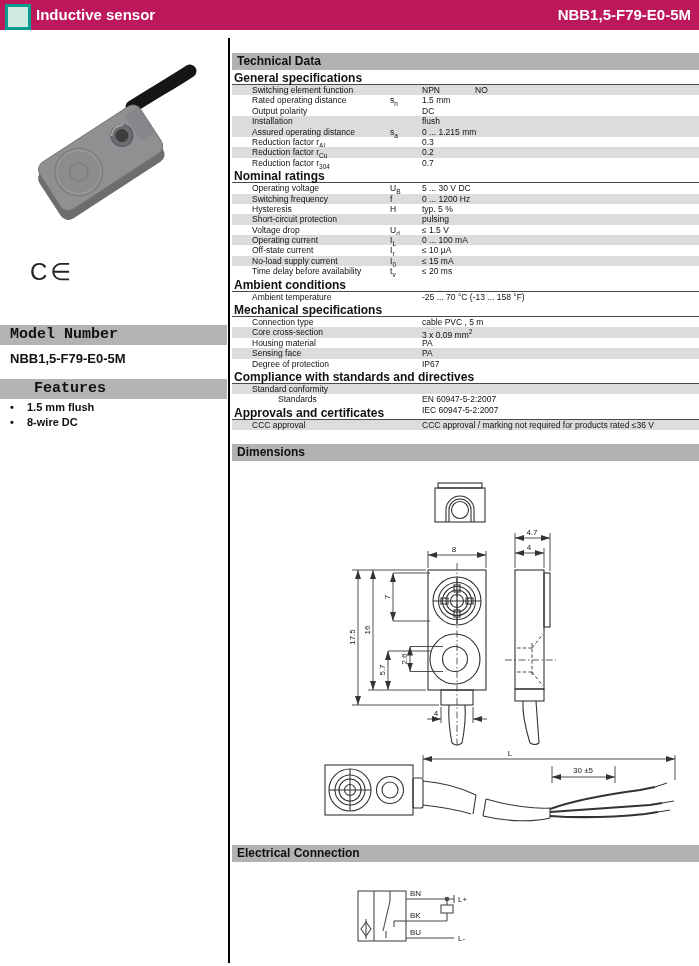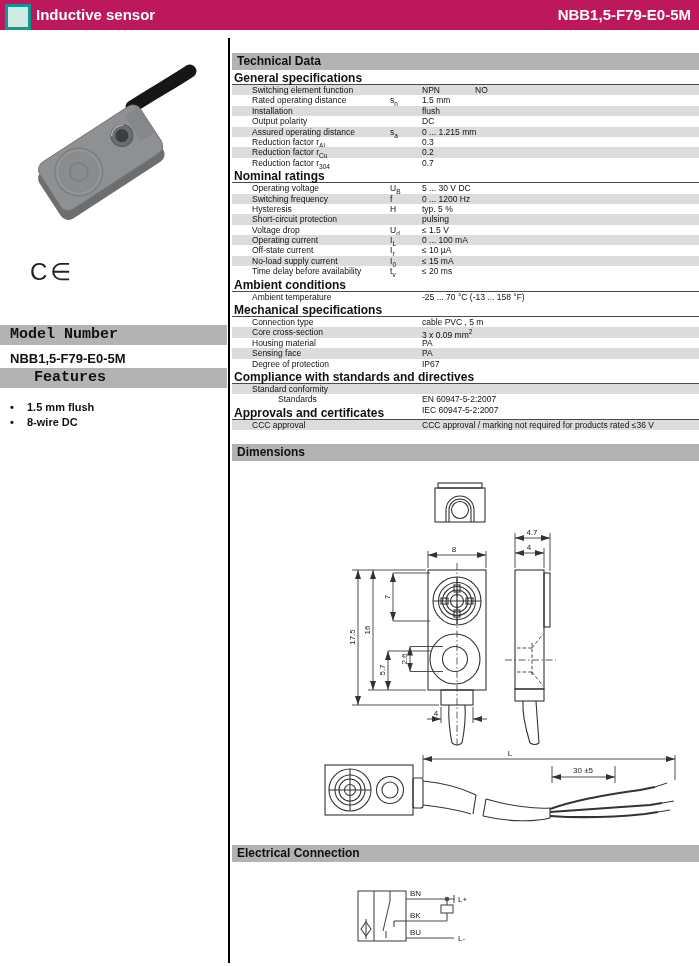--- a/index.html
+++ b/index.html
@@ -9,21 +9,21 @@
   .hdr{position:absolute;left:0;top:0;width:699px;height:30px;background:#be185d;}
   .brandbox{position:absolute;left:5px;top:4px;width:20px;height:20px;background:#cfe9e3;border:3px solid #0a9b90;}
   .hdr-title{position:absolute;left:36px;top:6px;font-size:15px;font-weight:bold;color:#fff;}
   .hdr-model{position:absolute;right:8px;top:6px;font-size:15px;font-weight:bold;color:#fff;}
   
   .vdiv{position:absolute;left:228px;top:38px;width:2px;height:925px;background:#000;}
   
   .ce{position:absolute;left:30px;top:258px;font-size:24px;letter-spacing:3px;color:#222;}
   .side-bar{position:absolute;left:0;width:227px;height:20px;background:#b3b3b3;color:#111;
             font-size:15px;font-weight:bold;line-height:20px;padding-left:10px;box-sizing:border-box;font-family:Liberation Mono, monospace;}
-  .bar-model{top:325px;} .bar-feat{top:368px;padding-left:34px;}
+  .bar-model{top:325px;} .bar-feat{top:379px;padding-left:34px;}
   .model-val{position:absolute;left:10px;top:351px;font-size:13px;font-weight:bold;}
   .features{position:absolute;left:10px;top:400px;font-size:11px;font-weight:bold;}
   .feat-row{height:15px;line-height:15px;}
   .feat-row .bullet{display:inline-block;width:17px;}
   
   .section-bar{position:absolute;left:232px;width:467px;height:17px;background:#b2b2b2;color:#111;
                font-size:12px;font-weight:bold;line-height:17px;padding-left:5px;box-sizing:border-box;}
   .bar-tech{top:53px;} .bar-dim{top:444px;} .bar-elec{top:845px;}
   
   #tech-table{position:absolute;left:232px;top:72px;width:467px;font-size:8.5px;color:#111;}
@@ -106,27 +106,27 @@
       <div class="trow shaded">
         <span class="tlabel">Switching element function</span>
         <span class="tval">NPN</span>
         <span class="tv2">NO</span>
       </div>
       <div class="trow">
         <span class="tlabel">Rated operating distance</span>
         <span class="tsym">s<sub>n</sub></span>
         <span class="tval">1.5 mm</span>
       </div>
+      <div class="trow">
+        <span class="tlabel">Output polarity</span>
+        <span class="tval">DC</span>
+      </div>
       <div class="trow shaded">
         <span class="tlabel">Installation</span>
         <span class="tval">flush</span>
-      </div>
-      <div class="trow">
-        <span class="tlabel">Output polarity</span>
-        <span class="tval">DC</span>
       </div>
       <div class="trow shaded">
         <span class="tlabel">Assured operating distance</span>
         <span class="tsym">s<sub>a</sub></span>
         <span class="tval">0 ... 1.215 mm</span>
       </div>
       <div class="trow">
         <span class="tlabel">Reduction factor r<sub>Al</sub></span>
         <span class="tval">0.3</span>
       </div>

